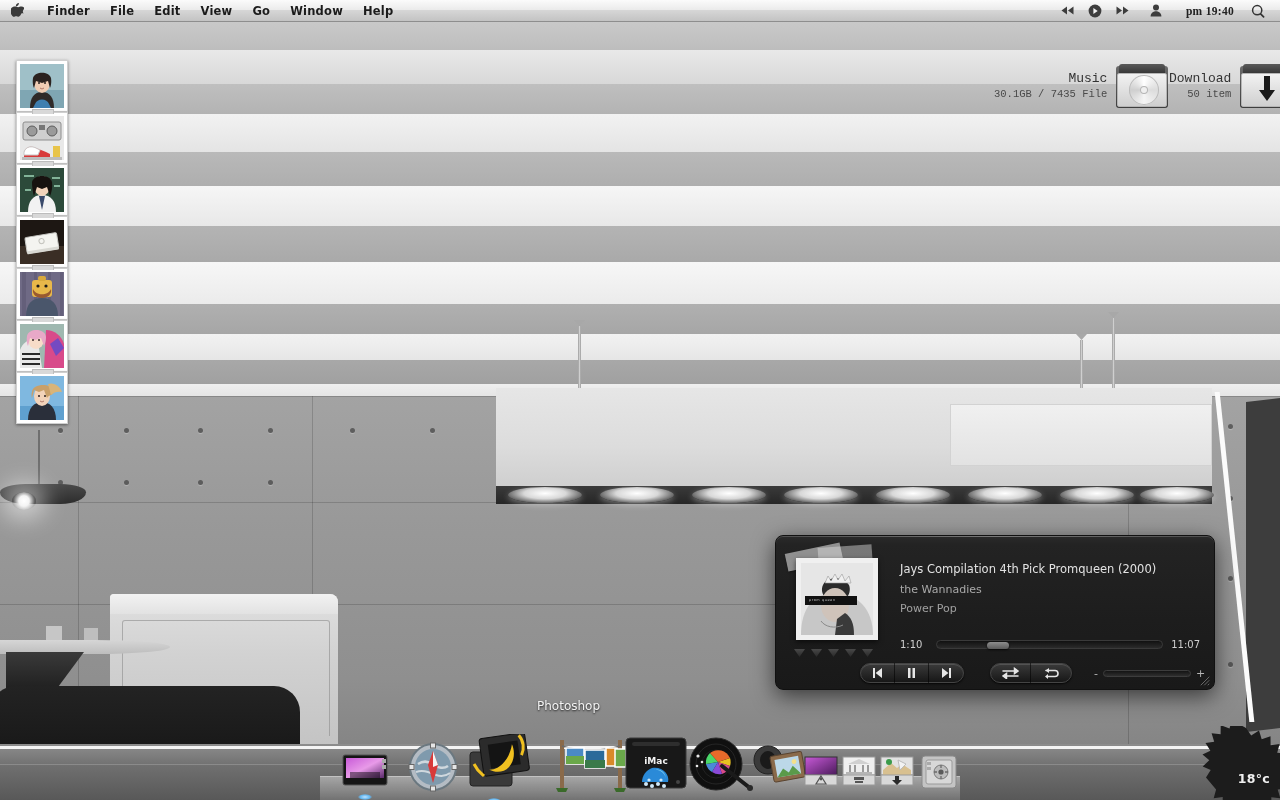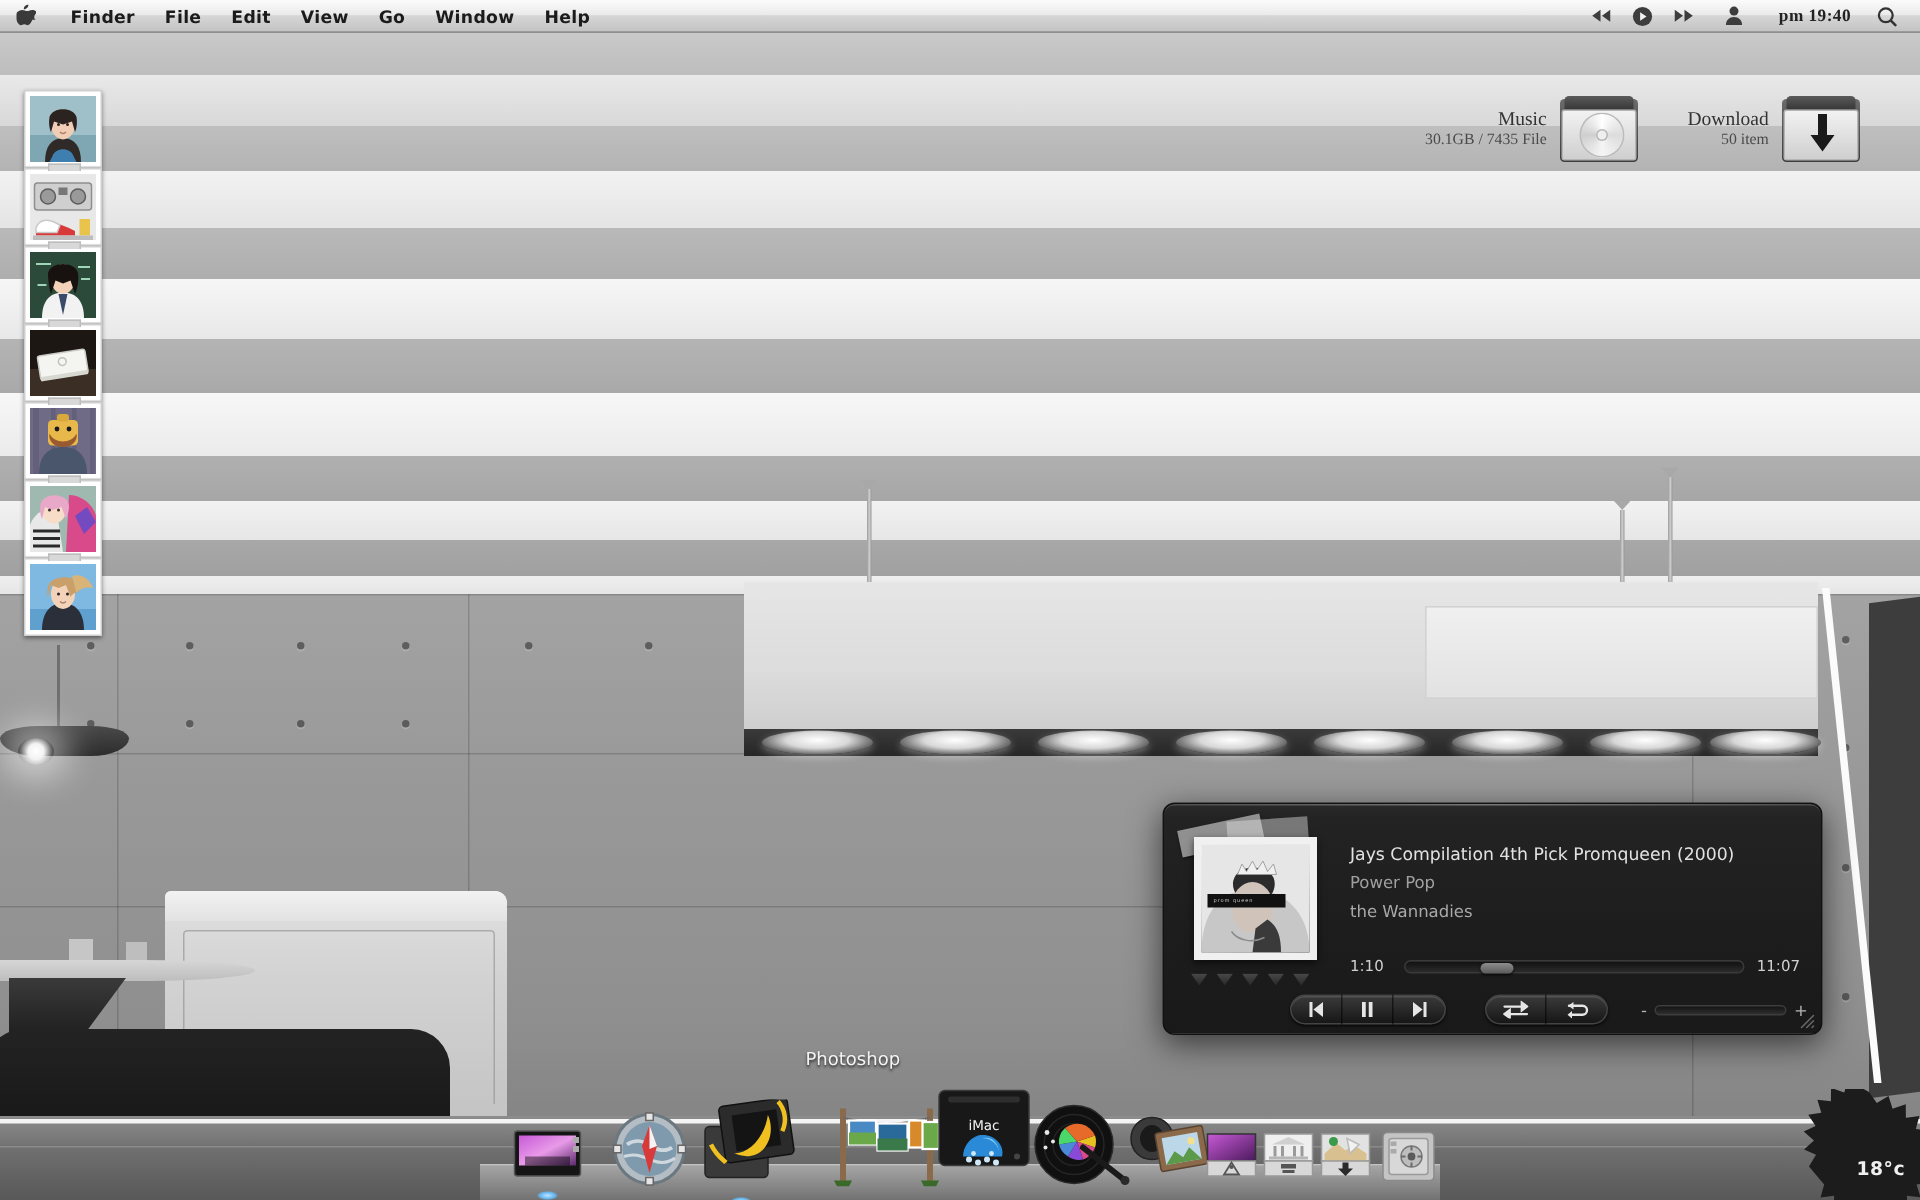--- a/index.html
+++ b/index.html
@@ -105,21 +105,21 @@
             background:#fff; border:1px solid #cfcfcf; box-shadow:0 1px 3px rgba(0,0,0,.45);
             padding:3px; }
   .photo .inner { width:100%; height:100%; overflow:hidden; position:relative; }
   .photo .tab { position:absolute; left:15px; top:-4px; width:22px; height:5px;
             background:#d8d8d8; border:1px solid #bdbdbd; border-bottom:none; }
 
   
   #widget-music, #widget-download { position:absolute; display:flex; align-items:center; z-index:20; }
   #widget-music { left:950px; top:64px; }
   #widget-download { left:1125px; top:64px; }
-  .w-text { text-align:right; margin-right:9px; font-family:Liberation Serif, serif; color:#3b3b3b; }
+  .w-text { text-align:right; margin-right:9px; font-family:Liberation Mono, monospace; color:#3b3b3b;margin-left:44px; }
   .w-title { font-size:13px; line-height:16px; color:#333; }
   .w-sub { font-size:10.5px; line-height:14px; color:#4a4a4a;text-align:right; }
   .folder { width:52px; height:44px; position:relative; }
   .folder .back { position:absolute; left:0; top:2px; width:52px; height:42px; border-radius:3px;
             background:linear-gradient(180deg,#6b6b6b,#3e3e3e); }
   .folder .tabtop { position:absolute; left:3px; top:0px; width:46px; height:9px; border-radius:3px 3px 0 0;
             background:linear-gradient(180deg,#5a5a5a,#383838); }
   .folder .front { position:absolute; left:1px; top:9px; width:50px; height:34px; border-radius:2px;
             background:linear-gradient(180deg,#f2f2f2,#cfcfcf); border:1px solid #b5b5b5; }
   .cd { position:absolute; left:13px; top:11px; width:30px; height:30px; border-radius:50%;
@@ -507,22 +507,22 @@
     </div>
 
     <div class="rating-dot" style="left:18px;"></div>
     <div class="rating-dot" style="left:35px;"></div>
     <div class="rating-dot" style="left:52px;"></div>
     <div class="rating-dot" style="left:69px;"></div>
     <div class="rating-dot" style="left:86px;"></div>
 
     <div id="meta">
       <div id="album-line">Jays Compilation 4th Pick Promqueen (2000)</div>
+      <div id="artist-line">the Wannadies</div>
       <div id="genre-line">Power Pop</div>
-      <div id="artist-line">the Wannadies</div>
     </div>
 
     <div id="prow">
       <div class="time-lbl">1:10</div>
       <div id="track-bar">
         <div id="track-knob" style="left: 22%;"></div>
       </div>
       <div class="time-lbl" style="text-align:right;">11:07</div>
     </div>
 
@@ -634,21 +634,21 @@
           <rect x="14" y="22" width="18" height="8" fill="#6aa84a"></rect>
           <rect x="33" y="16" width="20" height="18" fill="#2a6a9a" stroke="#fff" stroke-width="1.5"></rect>
           <rect x="33" y="26" width="20" height="8" fill="#3a7a4a"></rect>
           <rect x="54" y="14" width="10" height="18" fill="#d88a2a" stroke="#fff" stroke-width="1.5"></rect>
           <rect x="63" y="15" width="11" height="18" fill="#6aa84a" stroke="#fff" stroke-width="1.5"></rect>
         </g>
         <path d="M4 54h12l-2 4H6zM62 54h12l-2 4h-8z" fill="#3a6a2a"></path>
       </svg>
     </div>
 
-    <div class="dock-item" style="left:304px;bottom:12px;">
+    <div class="dock-item" style="left:304px;bottom:2px;font-weight:bold;">
       <svg width="64" height="58" viewBox="0 0 64 58">
         <rect x="2" y="2" width="60" height="50" rx="4" fill="#181818" stroke="#3a3a3a"></rect>
         <rect x="8" y="6" width="48" height="4" rx="2" fill="#2e2e2e"></rect>
         <text x="32" y="28" font-size="9" fill="#f2f2f2" text-anchor="middle" font-family="DejaVu Sans">iMac</text>
         <path d="M28 32c-6 2-10 8-10 14h26c2-8-6-16-16-14z" fill="#2a8ad8"></path>
         <path d="M30 34c6-1 12 4 12 10 0-8-6-12-12-10z" fill="#7fd0f4"></path>
         <g fill="#cfe8f8">
           <circle cx="22" cy="48" r="2"></circle>
             <circle cx="28" cy="50" r="2"></circle>
             <circle cx="34" cy="48" r="2"></circle>

